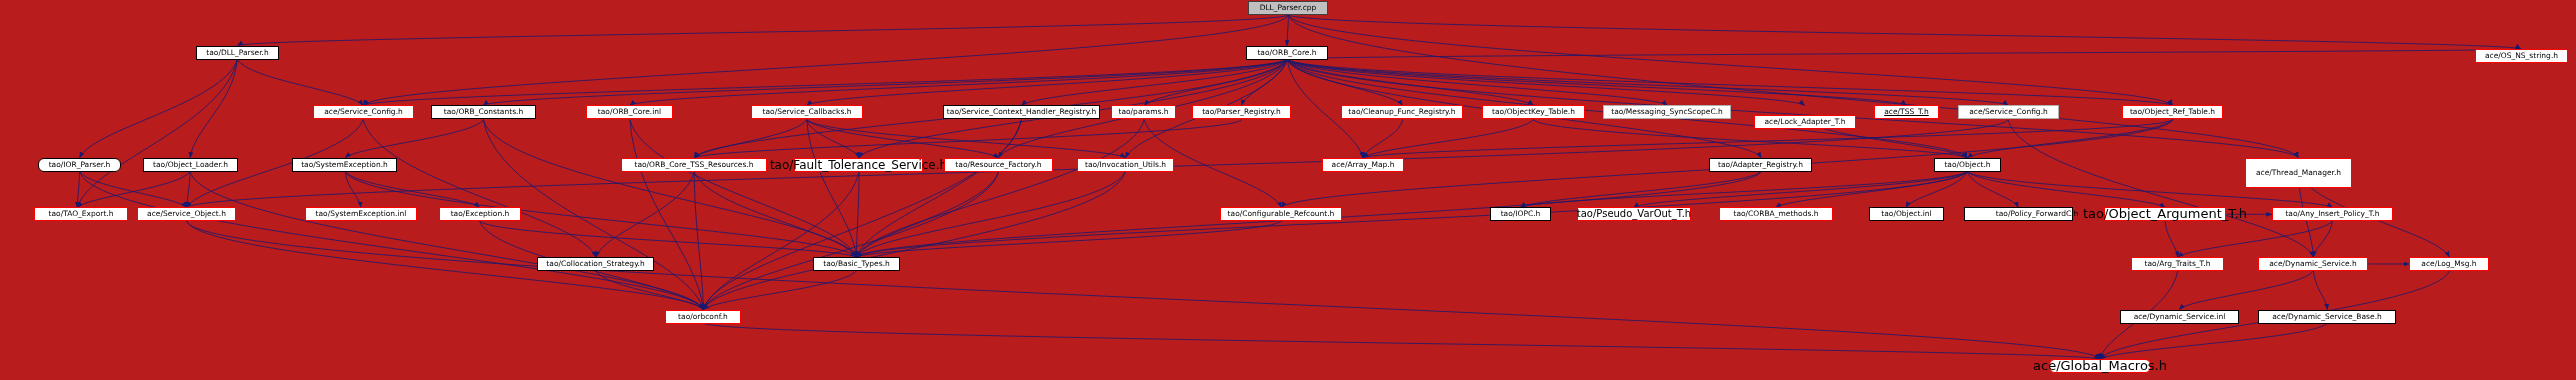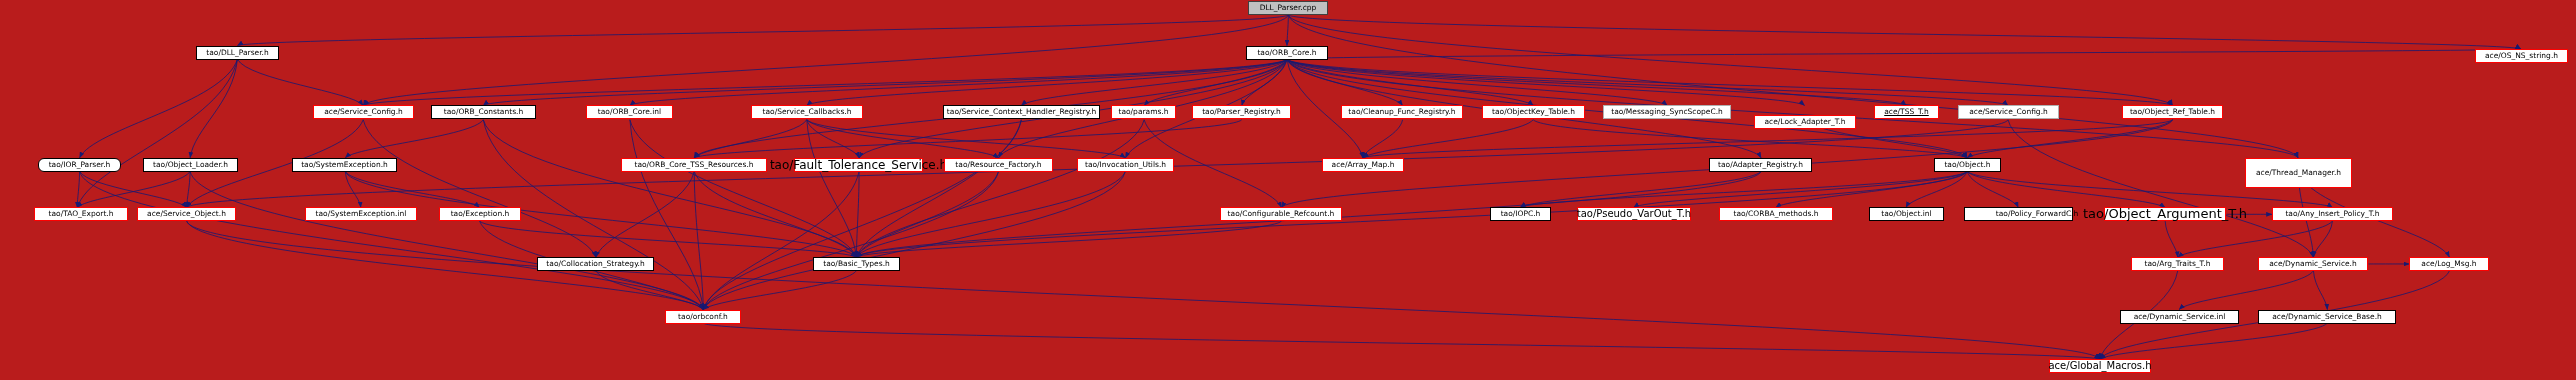--- a/index.html
+++ b/index.html
@@ -291,18 +291,18 @@
       </div>
       <div class="node red" style="left: 665px; top: 310px; width: 76px; height: 13.6px; font-size: 7.5px;">
         <span>tao/orbconf.h</span>
       </div>
       <div class="node black" style="left: 2120px; top: 310px; width: 119px; height: 13.6px; font-size: 7.5px;">
         <span>ace/Dynamic_Service.inl</span>
       </div>
       <div class="node black" style="left: 2258px; top: 310px; width: 138px; height: 13.6px; font-size: 7.5px;">
         <span>ace/Dynamic_Service_Base.h</span>
       </div>
-      <div class="node red" style="left: 2049px; top: 359px; width: 102px; height: 13.6px; font-size: 10px;">
+      <div class="node red" style="left: 2049px; top: 359px; width: 102px; height: 13.6px; font-size: 13px; border-radius: 6px;">
         <span>ace/Global_Macros.h</span>
       </div>
     </div>
 </div>
 
 
 </body></html>

